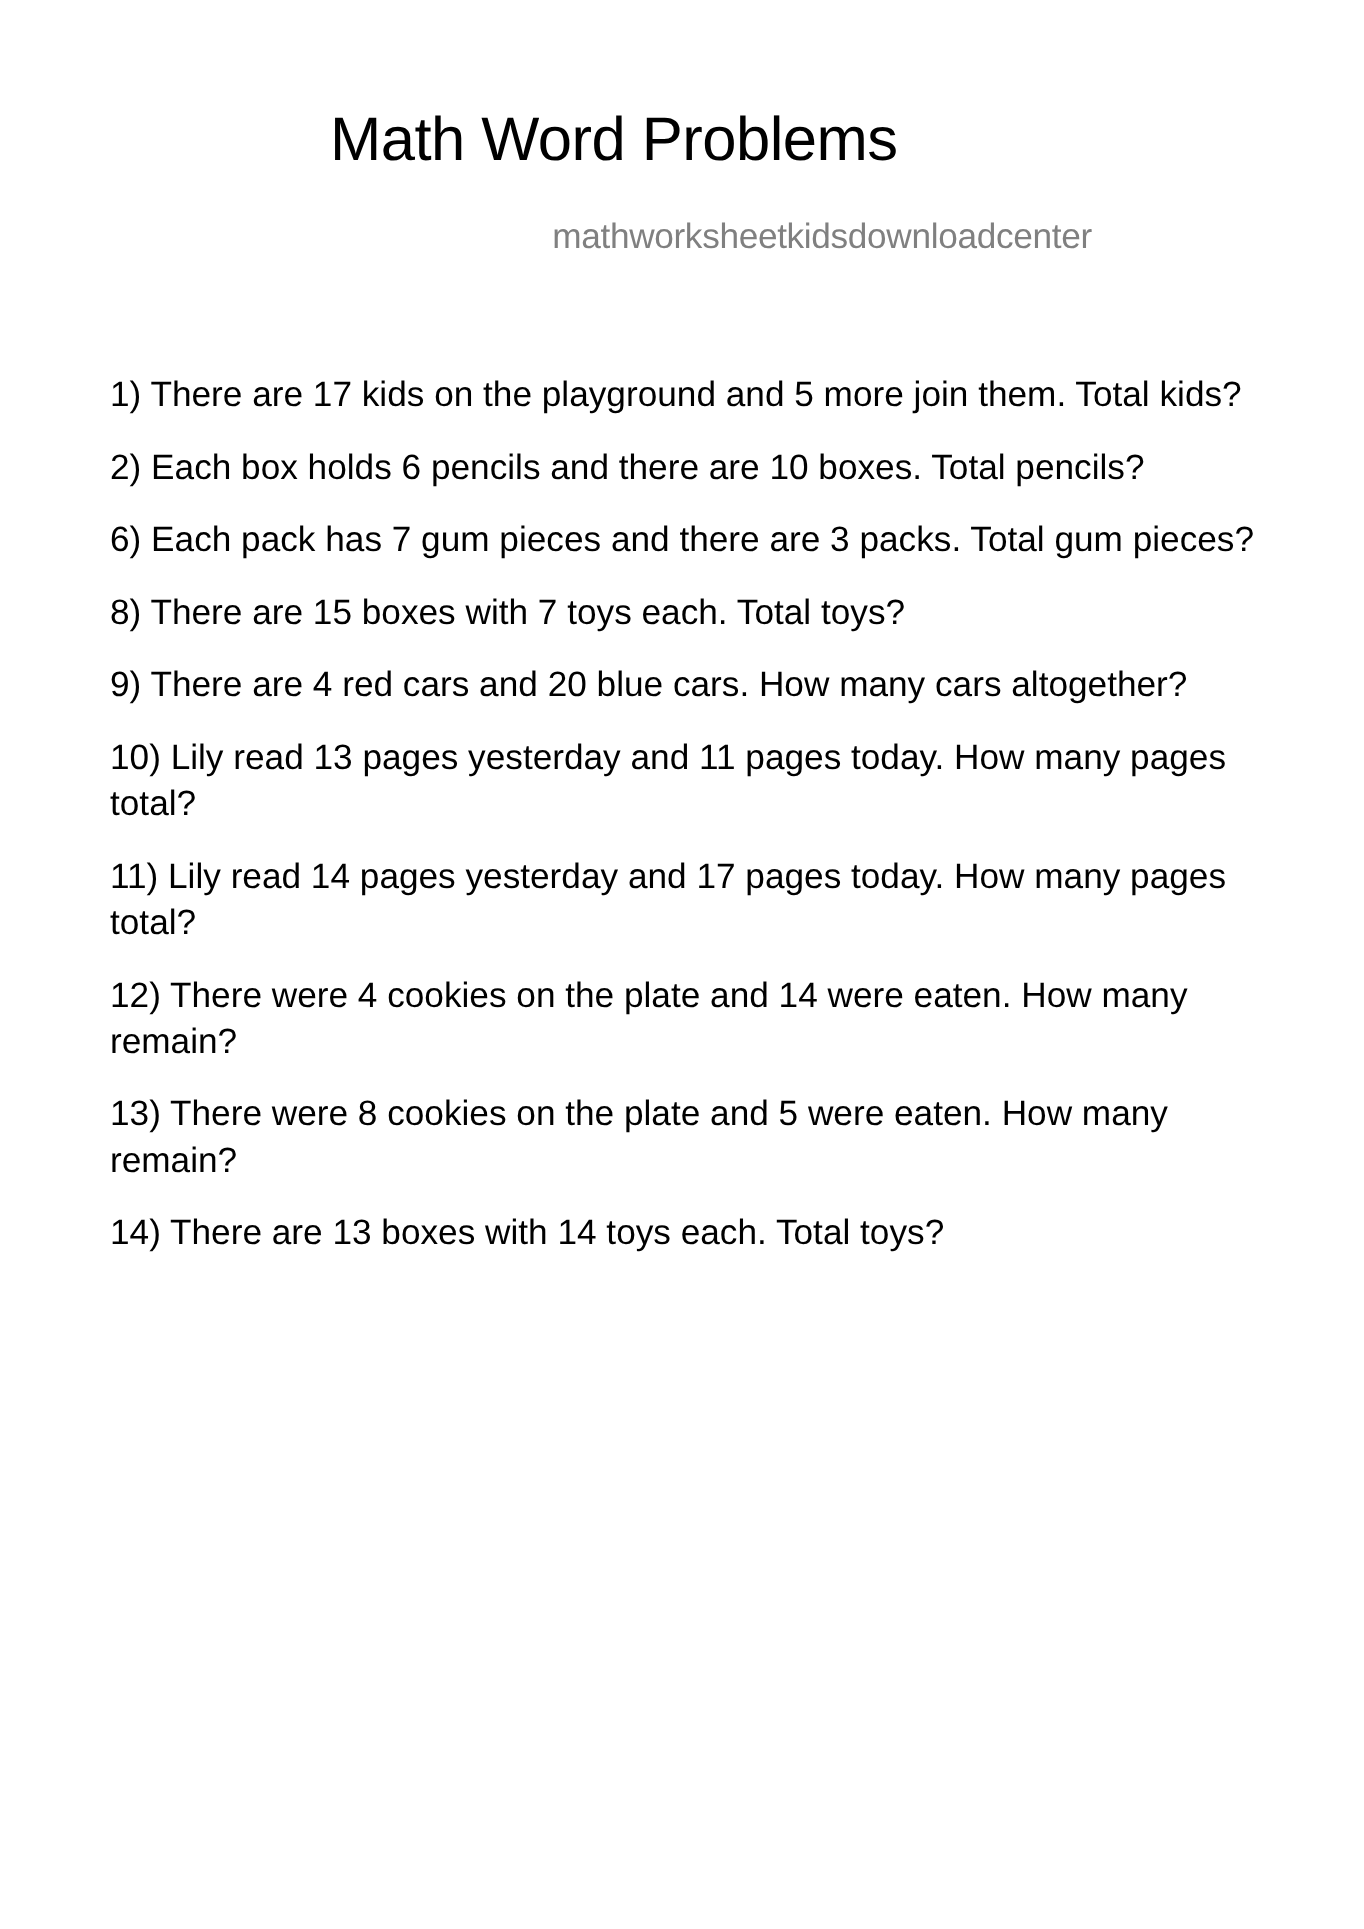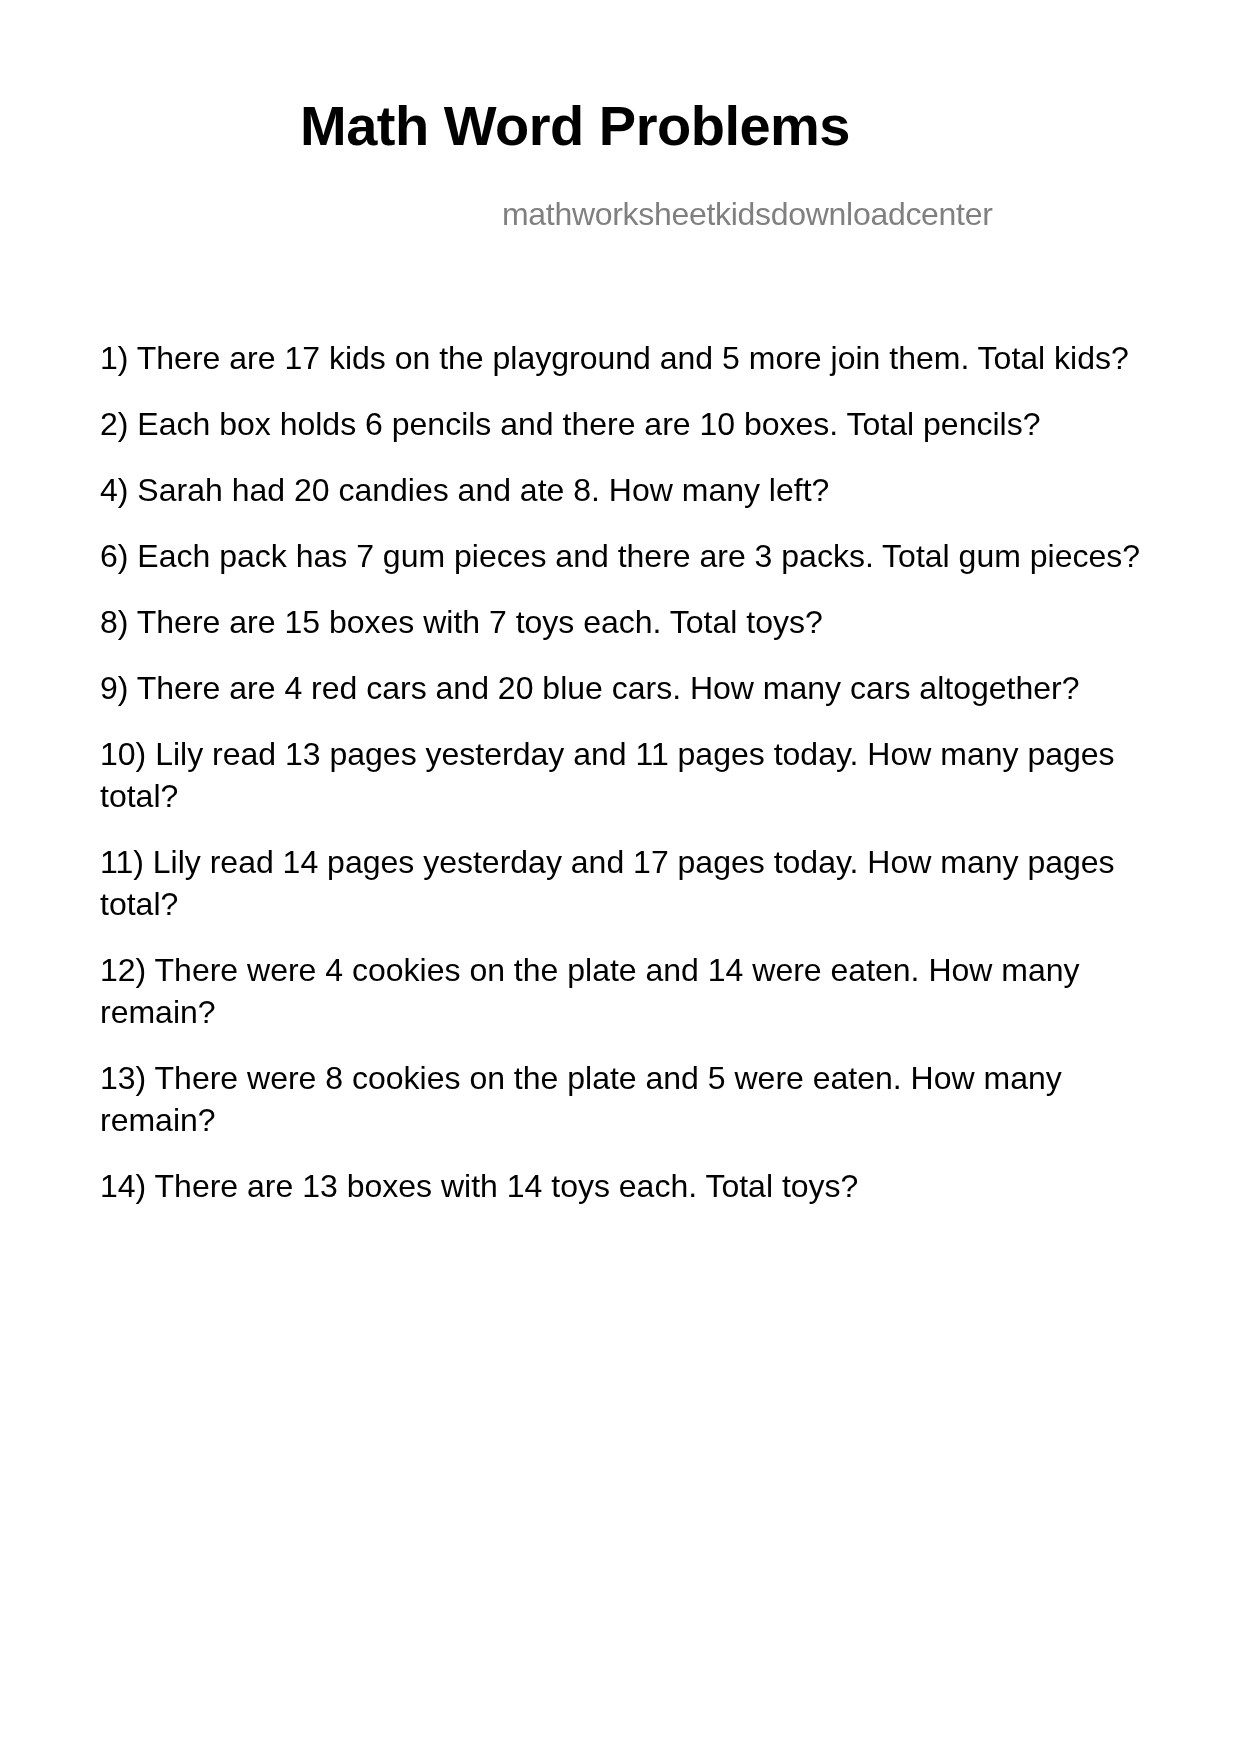--- a/index.html
+++ b/index.html
@@ -1,32 +1,31 @@
 <!DOCTYPE html>
 <html><head>
 <meta charset="utf-8">
 <style>
   html, body { margin: 0; padding: 0; background: #ffffff; }
   body { width: 1240px; height: 1754px; position: relative; overflow: hidden;
          font-family: "Liberation Sans", sans-serif; color: #000; }
-  .title { position: absolute; left: 300px; top: 98px; font-size: 56px; line-height: 1; margin: 0; font-weight: bold; letter-spacing: -0.5px; }
+  .title { position: absolute; left: 300px; top: 98px; font-size: 56px; line-height: 1; margin: 0; font-weight: normal; letter-spacing: -0.5px; }
   .subtitle { position: absolute; left: 502px; top: 198px; font-size: 32px; color: #808080; line-height: 1; letter-spacing: -0.3px; }
   .problems { position: absolute; left: 100px; top: 337px; width: 1050px; margin: 0; padding: 0; list-style: none; }
   .problem { font-size: 32px; line-height: 42px; margin: 0 0 24px 0; }
 </style>
 </head>
 <body>
 
 <h1 class="title">Math Word Problems</h1>
 <div class="subtitle">mathworksheetkidsdownloadcenter</div>
 
 <ol class="problems">
   <li class="problem">1) There are 17 kids on the playground and 5 more join them. Total kids?</li>
   <li class="problem">2) Each box holds 6 pencils and there are 10 boxes. Total pencils?</li>
-  <li class="problem">4) Sarah had 20 candies and ate 8. How many left?</li>
   <li class="problem">6) Each pack has 7 gum pieces and there are 3 packs. Total gum pieces?</li>
   <li class="problem">8) There are 15 boxes with 7 toys each. Total toys?</li>
   <li class="problem">9) There are 4 red cars and 20 blue cars. How many cars altogether?</li>
   <li class="problem">10) Lily read 13 pages yesterday and 11 pages today. How many pages total?</li>
   <li class="problem">11) Lily read 14 pages yesterday and 17 pages today. How many pages total?</li>
   <li class="problem">12) There were 4 cookies on the plate and 14 were eaten. How many remain?</li>
   <li class="problem">13) There were 8 cookies on the plate and 5 were eaten. How many remain?</li>
   <li class="problem">14) There are 13 boxes with 14 toys each. Total toys?</li>
 </ol>
 

